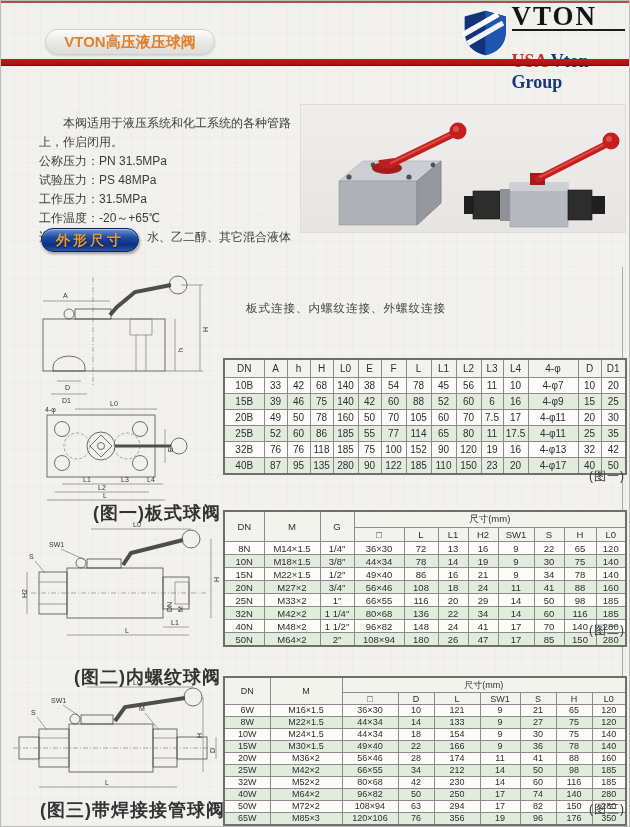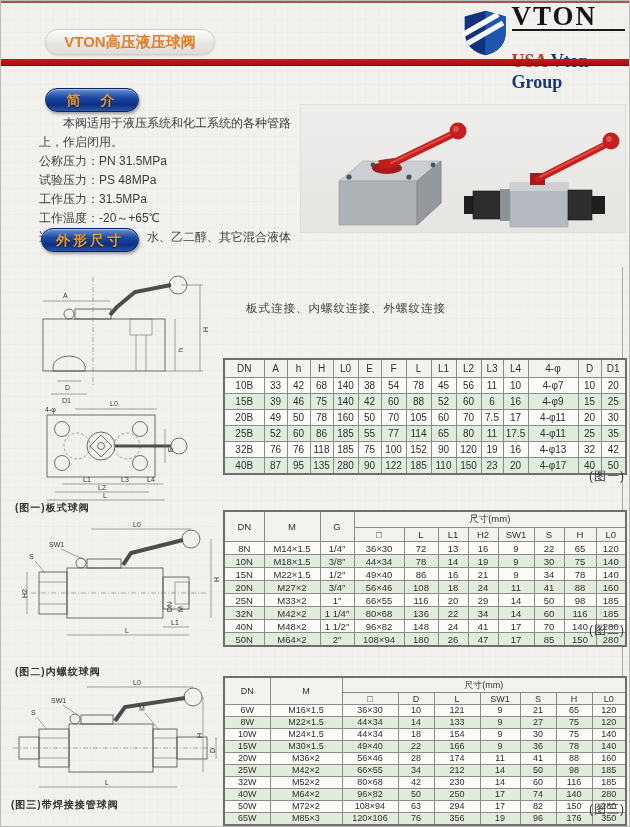--- a/index.html
+++ b/index.html
@@ -52,21 +52,21 @@
 
   
   .photo { position:absolute; left:299px; top:103px; width:326px; height:129px;
     background:linear-gradient(180deg,#efeeec,#e6e5e2); border:1px solid #dddcd9; }
 
   
   .fig { position:absolute; }
   .fig-1 { left:14px; top:262px; width:206px; height:238px; }
   .fig-2 { left:14px; top:518px; width:206px; height:120px; }
   .fig-3 { left:10px; top:676px; width:212px; height:118px; }
-  .fig-caption { position:absolute; font-size:10px; color:#333; text-align:left; letter-spacing:1px; font-weight:bold; }
+  .fig-caption { position:absolute; font-size:18px; color:#333; text-align:right; letter-spacing:1px; font-weight:bold; }
   .figcap-1 { left:14px; top:500px; width:206px; }
   .figcap-2 { left:14px; top:640px; width:206px;margin-top:24px; }
   .figcap-3 { left:10px; top:797px; width:214px; }
 
   
   .dim-table { position:absolute; left:222px; width:402px; border-collapse:collapse; table-layout:fixed;
     background:#fbfbf8; border:2px solid #6e6e6e; }
   .dim-table th, .dim-table td { border:1px solid #8b8b8b; text-align:center; color:#2e2e2e; font-weight:normal; overflow:hidden; white-space:nowrap; }
   .dim-table thead th { background:#f3f3ee; }
   .dim-table tbody tr:nth-child(even) { background:#e2ecdc; }
@@ -106,21 +106,20 @@
         <rect x="-8" y="25" width="70" height="6.5" fill="#f2f5fb"></rect>
       </g>
     </svg>
     <div class="logo-text">
       <div class="logo-brand">VTON</div>
       <div class="logo-sub"><span class="usa">USA</span> <span>Vton Group</span></div>
     </div>
   </div>
   <div class="red-rule"></div>
 
-  <div class="pill pill-intro">简　介</div>
   <div class="intro">
     <div class="para">本阀适用于液压系统和化工系统的各种管路上，作启闭用。</div>
     <div>公称压力：PN 31.5MPa</div>
     <div>试验压力：PS 48MPa</div>
     <div>工作压力：31.5MPa</div>
     <div>工作温度：-20～+65℃</div>
     <div>适用介质：液压油、水、乙二醇、其它混合液体</div>
   </div>
 
   <div class="photo">

